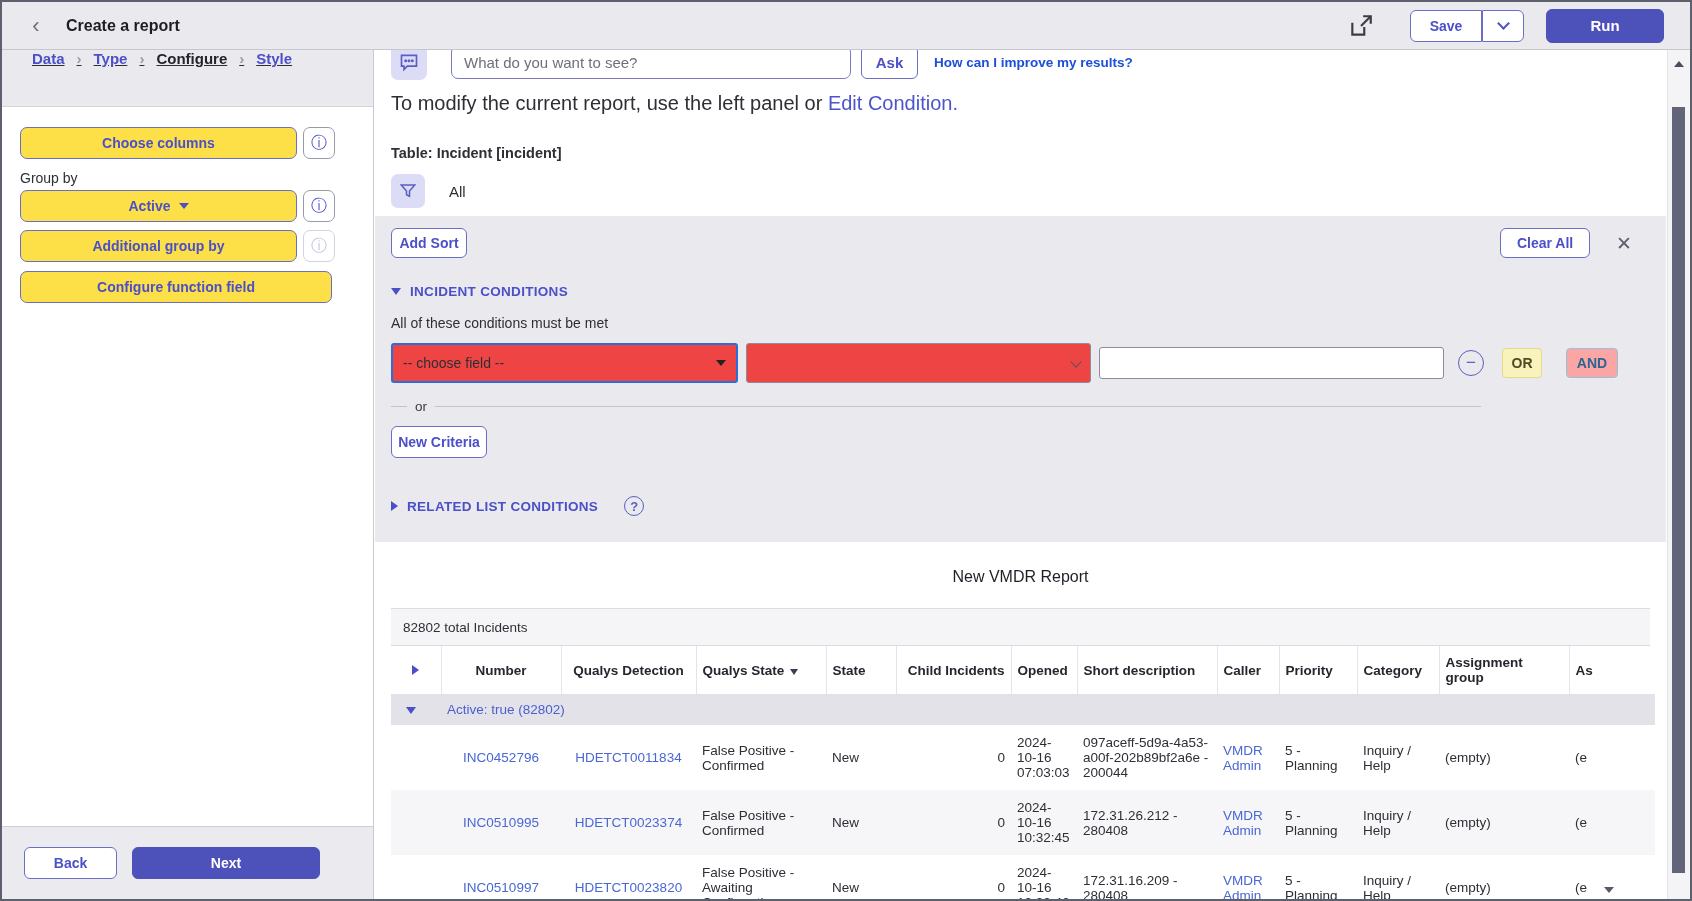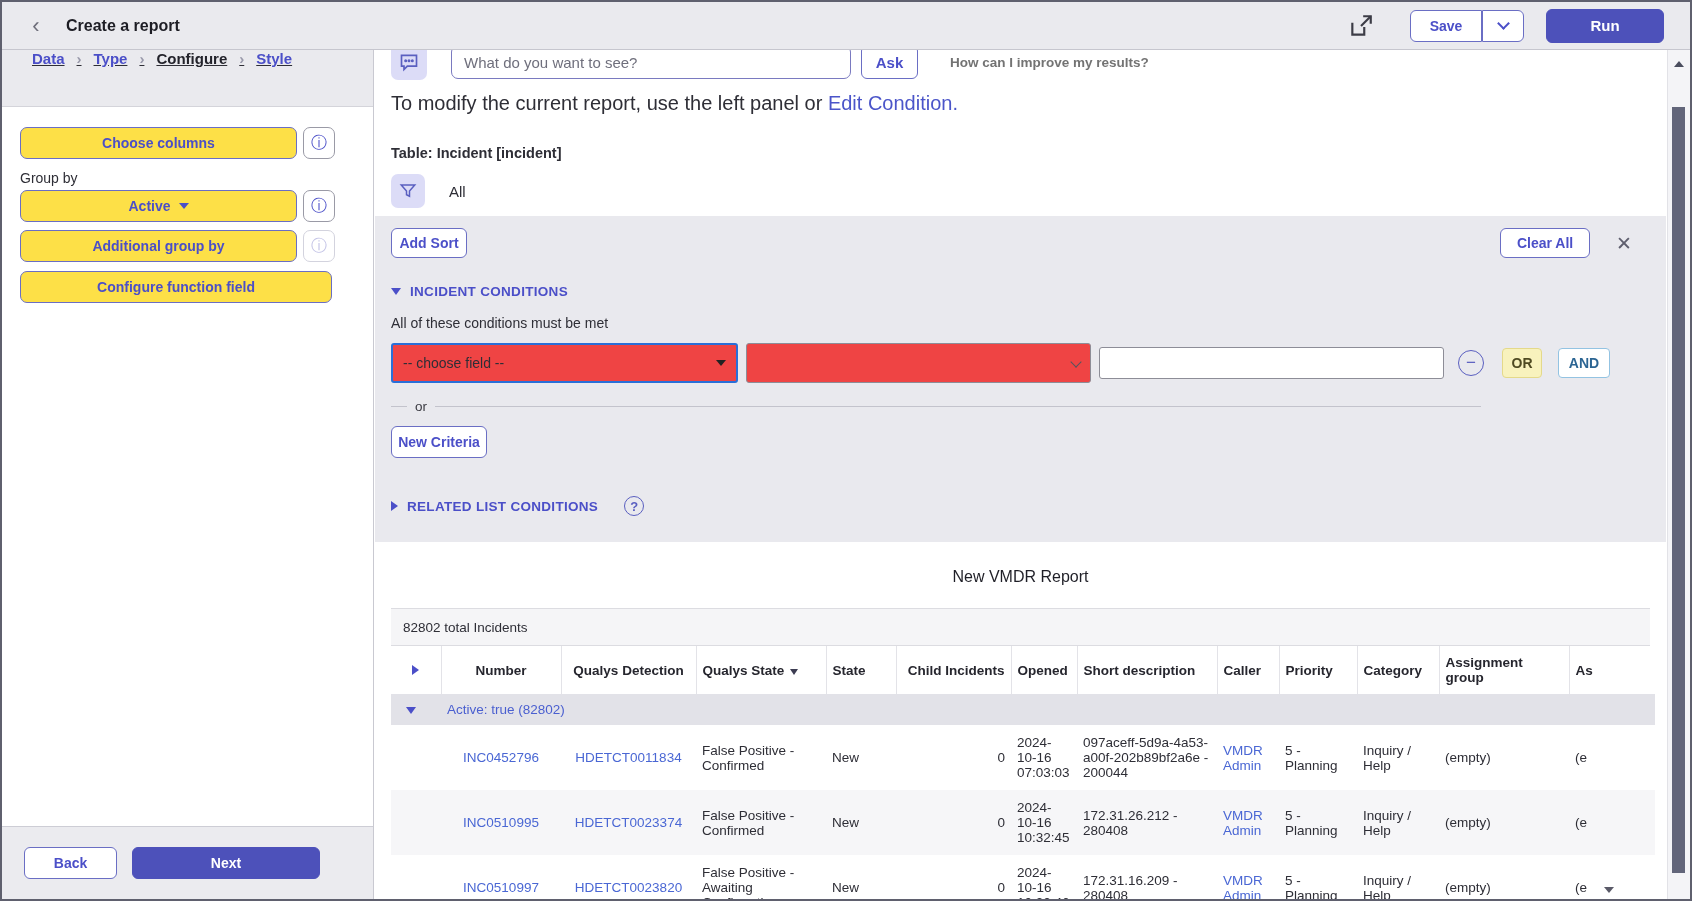--- a/index.html
+++ b/index.html
@@ -54,21 +54,21 @@
   
   .main { position:absolute; left:373px; top:48px; right:24px; bottom:0; background:#fff; overflow:hidden; }
   .ask-row { display:flex; align-items:center; margin:-6px 0 0 16px; }
   .chat-ic { width:36px; height:36px; background:#dcdcf7; border-radius:7px; display:flex;
              align-items:center; justify-content:center; }
   .ask-input { width:400px; height:34px; margin-left:24px; border:1px solid #7a7ac0; border-radius:7px;
                padding:0 12px; font-size:15px; color:#2e2e36; outline:none;
                font-family:"Liberation Sans",sans-serif; }
   .ask-input::placeholder { color:#6f6f7c; }
   .ask-btn { width:57px; height:34px; margin-left:10px; font-size:15px; }
-  .improve-link { color:#737373; font-size:13.5px; font-weight:bold; margin-left:32px; cursor:pointer; }
+  .improve-link { color:#1d4ed8; font-size:13.5px; font-weight:bold; margin-left:16px; cursor:pointer; }
   .hint-line { margin:12px 0 0 16px; font-size:20px; }
   .hint-link { color:#4b55c9; cursor:pointer; }
   .table-label { margin:30px 0 0 16px; font-size:14.5px; font-weight:bold; }
   .filter-row { display:flex; align-items:center; margin:13px 0 0 16px; }
   .filter-ic { width:34px; height:34px; background:#dcdcf7; border-radius:7px; display:flex;
                align-items:center; justify-content:center; cursor:pointer; }
   .filter-all { font-size:15px; margin-left:24px; }
 
   
   .cond-panel { margin-top:8px; background:#e9e9ee; padding:12px 16px 26px 16px; }
@@ -93,21 +93,21 @@
                background:#fff; margin-left:8px; }
   .sel-arrow { width:0; height:0; border-left:5px solid transparent; border-right:5px solid transparent;
                border-top:6px solid #222; }
   .chev { width:8px; height:8px; border-right:1.5px solid #55555e; border-bottom:1.5px solid #55555e;
           transform:rotate(45deg); margin-bottom:3px; }
   .minus-ic { width:26px; height:26px; border:1.5px solid #5a5fc0; border-radius:50%; color:#5a5fc0;
               display:flex; align-items:center; justify-content:center; font-size:17px; margin-left:14px;
               cursor:pointer; }
   .or-btn { width:40px; height:30px; margin-left:18px; background:#f8f2bd; border:1px solid #e4d98a;
             border-radius:4px; color:#4f4a22; font-size:14px; }
-  .and-btn { width:52px; height:30px; margin-left:16px; background:#ffffff; border:1px solid #93c3e2;
+  .and-btn { width:52px; height:30px; margin-left:24px; background:#fca5a5; border:1px solid #93c3e2;
              border-radius:4px; color:#2c6593; font-size:14px; }
   .or-divider { display:flex; align-items:center; margin-top:16px; width:1090px; }
   .or-divider .line-s { width:16px; height:1px; background:#c3c3cc; }
   .or-divider .line-l { flex:1; height:1px; background:#c3c3cc; }
   .or-word { font-size:13.5px; color:#3a3a42; margin:0 8px; }
   .newcrit-btn { width:96px; height:32px; font-size:14px; margin-top:12px; }
   .related-row { margin-top:38px; display:flex; align-items:center; }
   .help-ic { width:20px; height:20px; border:1.5px solid #5a5fc0; border-radius:50%; color:#5a5fc0;
              font-size:13px; font-weight:bold; display:flex; align-items:center; justify-content:center;
              margin-left:26px; cursor:pointer; }

